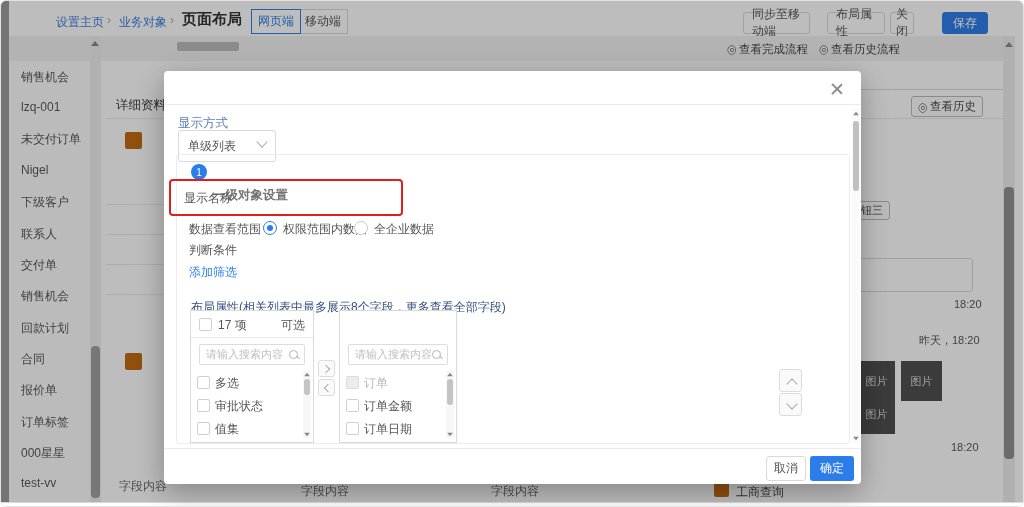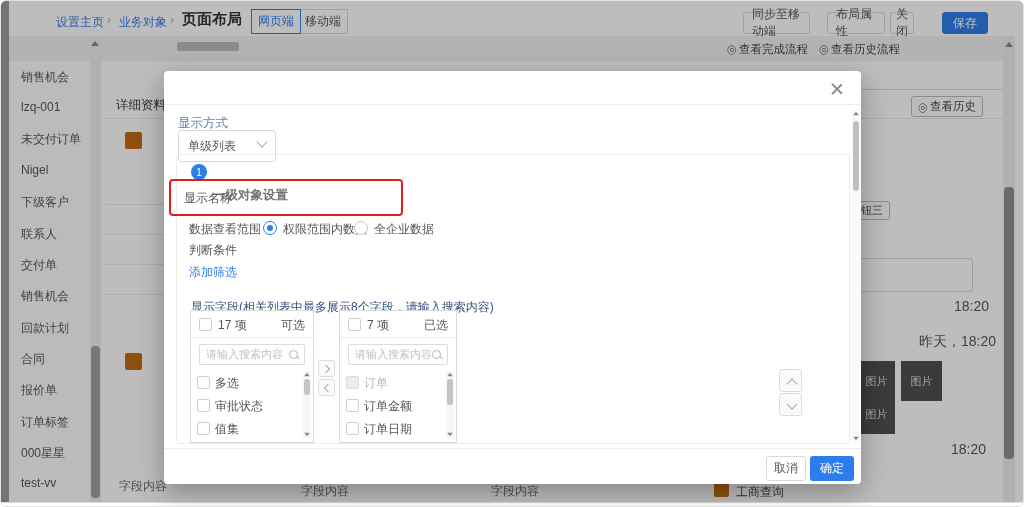--- a/index.html
+++ b/index.html
@@ -34,21 +34,21 @@
   .tri-up{width:0;height:0;border-left:4px solid transparent;border-right:4px solid transparent;border-bottom:5px solid #888;}
   .tri-down{width:0;height:0;border-left:4px solid transparent;border-right:4px solid transparent;border-top:5px solid #888;}
 
   .main{left:100px;top:60px;width:902px;height:441px;background:#fff;}
   .detail-tab{left:115px;top:96px;color:#333;font-size:12.5px;}
   .oicon{position:absolute;width:17px;height:17px;background:#c2690f;border-radius:2px;}
   .card-t1{position:absolute;left:148px;color:#333;font-size:12px;}
   .card-t2{position:absolute;left:148px;color:#999;font-size:10.5px;}
   .group-label{position:absolute;left:115px;color:#333;font-size:12.5px;font-weight:600;}
   .row-label{position:absolute;left:115px;color:#666;font-size:12px;}
-  .time{position:absolute;color:#555;font-size:14px;}
+  .time{position:absolute;color:#555;font-size:11px;}
   .imgbox{position:absolute;height:40px;background:#4d4d4d;color:#ddd;font-size:11px;
           display:flex;align-items:center;justify-content:center;}
   .ghost-btn{position:absolute;height:21px;border:1px solid #bbb;border-radius:3px;background:#fdfdfd;color:#444;
              font-size:11.5px;display:flex;align-items:center;justify-content:center;padding:0 6px;box-sizing:border-box;}
   .faint-box{left:852px;top:257px;width:118px;height:32px;border:1px solid #d8d8d8;border-radius:3px;}
 
   .pg-track{left:1002px;top:35px;width:12px;height:466px;background:#ededed;}
   .pg-thumb{left:1003px;top:186px;width:10px;height:272px;background:#8f8f8f;border-radius:4px;}
 
   
@@ -226,21 +226,21 @@
 
     <span class="m-label" style="left:25px;top:150px">数据查看范围</span>
     <span class="radio on" style="left:99px;top:150px"></span>
     <span class="m-label" style="left:119px;top:150px">权限范围内数据</span>
     <span class="radio off" style="left:190px;top:150px"></span>
     <span class="m-label" style="left:210px;top:150px">全企业数据</span>
 
     <span class="m-label" style="left:25px;top:171px">判断条件</span>
     <span class="m-label link" style="left:25px;top:193px">添加筛选</span>
 
-    <span class="fields-heading">显示字段(相关列表中最多展示8个字段，请输入搜索内容)</span>
+    <span class="fields-heading">布局属性(相关列表中最多展示8个字段，更多查看全部字段)</span>
 
     <div class="listbox" style="left:26px">
       <div class="lb-head">
         <span class="cbox" style="left:8px;top:7px"></span>
         <span class="lb-count">17 项</span>
         <span class="lb-tag">可选</span>
       </div>
       <div class="lb-search" style="width:106px">
         <span>请输入搜索内容</span>
         <span class="mag"></span>
@@ -265,25 +265,20 @@
     </div>
 
     <div class="sq-btn" style="left:154px;top:289px;width:17px;height:17px">
       <span class="chev" style="left:4px;top:5px;width:5px;height:5px;transform:rotate(-45deg)"></span>
     </div>
     <div class="sq-btn" style="left:154px;top:308px;width:17px;height:17px">
       <span class="chev" style="left:6px;top:5px;width:5px;height:5px;transform:rotate(135deg)"></span>
     </div>
 
     <div class="listbox" style="left:175px;width:118px">
-      <div class="lb-head">
-        <span class="cbox" style="left:8px;top:7px"></span>
-        <span class="lb-count">7 项</span>
-        <span class="lb-tag">已选</span>
-      </div>
       <div class="lb-search" style="width:100px">
         <span>请输入搜索内容</span>
         <span class="mag"></span>
       </div>
       <div class="lb-item" style="top:64px">
         <span class="cbox disabled" style="left:0;top:1px"></span>
         <span class="lbl disabled">订单</span>
       </div>
       <div class="lb-item" style="top:87px">
         <span class="cbox" style="left:0;top:1px"></span>

